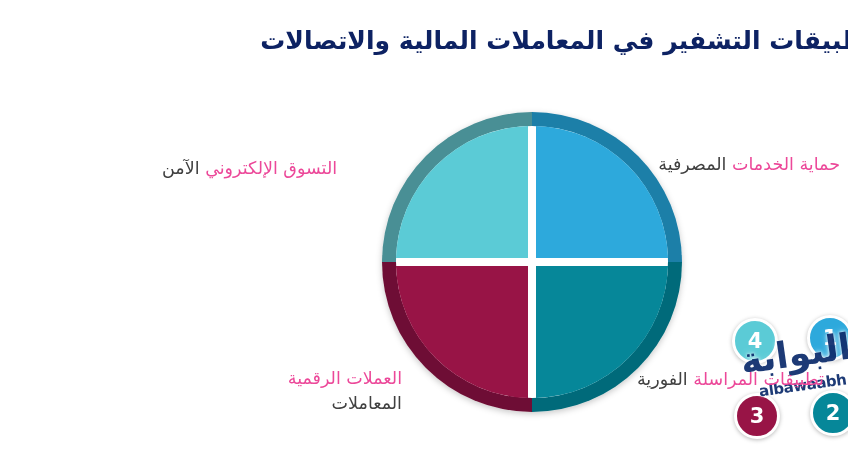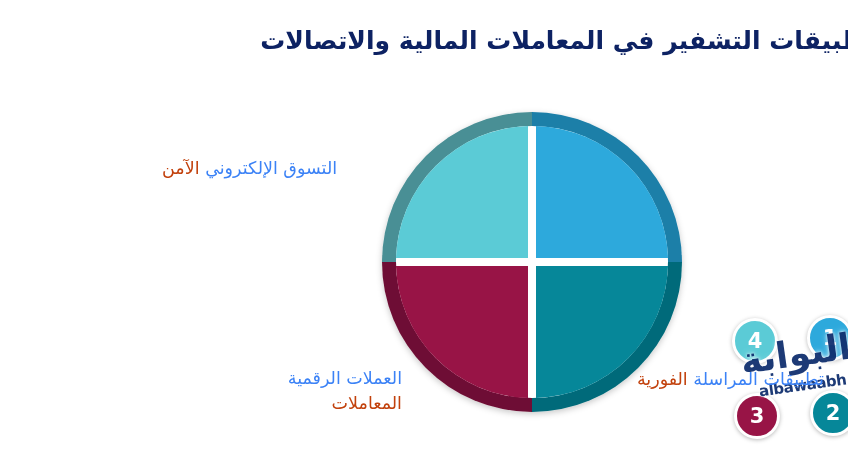--- a/index.html
+++ b/index.html
@@ -75,22 +75,22 @@
   .badge-4 { left: 350px; top: 206px; }
 
   
   .label {
     position: absolute;
     font-size: 17.5px;
     line-height: 1.45;
     direction: rtl;
     white-space: nowrap;
   }
-  .label .plain { color: #3b82f6; }
-  .label .accent { color: #c2410c; }
+  .label .plain { color: #ec4899; }
+  .label .accent { color: #404040; }
 
   .label-1 { right: 8px;  top: 152px; text-align: right; }
   .label-2 { right: 24px;  top: 367px; text-align: right; }
   .label-3 { left: 8px;   top: 366px; width: 250px; text-align: right; }
   .label-4 { left: 18px;  top: 156px; text-align: left; }
 
   
   .watermark {
     position: absolute;
     left: 355px;
@@ -168,20 +168,24 @@
     <div class="badge badge-4" id="badge4" style="background-color: rgb(91, 203, 214);">
       <span>4</span>
     </div>
 
     <div class="watermark">
       <div class="wm-main">البوابة</div>
       <div class="wm-sub">albawaabh.com</div>
     </div>
   </div>
 
+  <div class="label label-1">
+    <span class="plain">حماية الخدمات</span>
+    <span class="accent">المصرفية</span>
+  </div>
 
   <div class="label label-2">
     <span class="plain">تطبيقات المراسلة</span>
     <span class="accent">الفورية</span>
   </div>
 
   <div class="label label-3">
     <div class="plain">العملات الرقمية</div>
     <div class="accent">المعاملات</div>
   </div>

